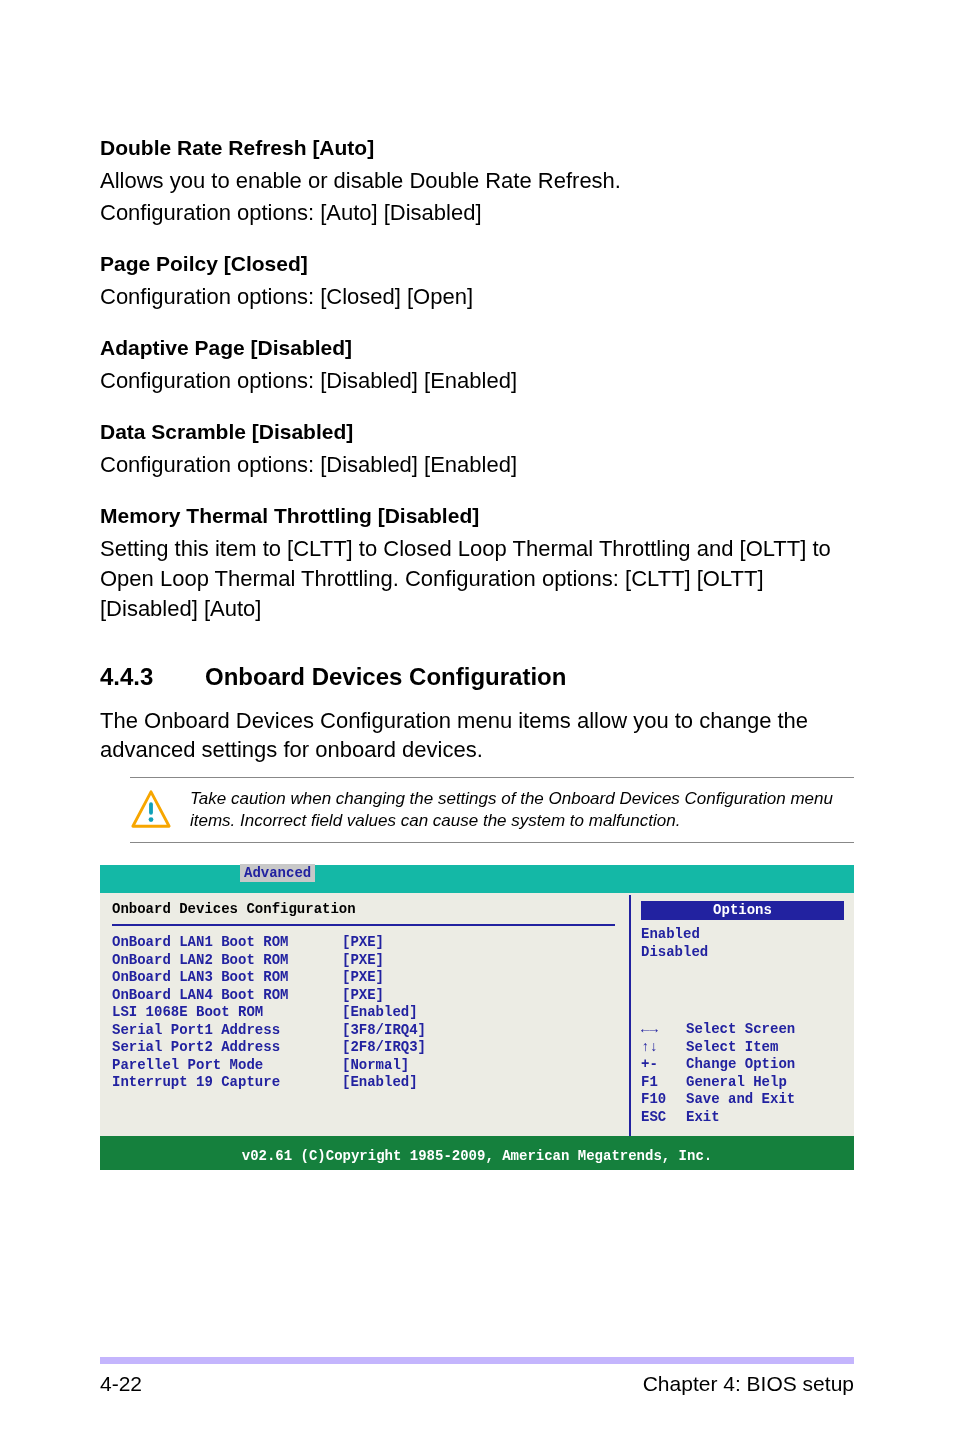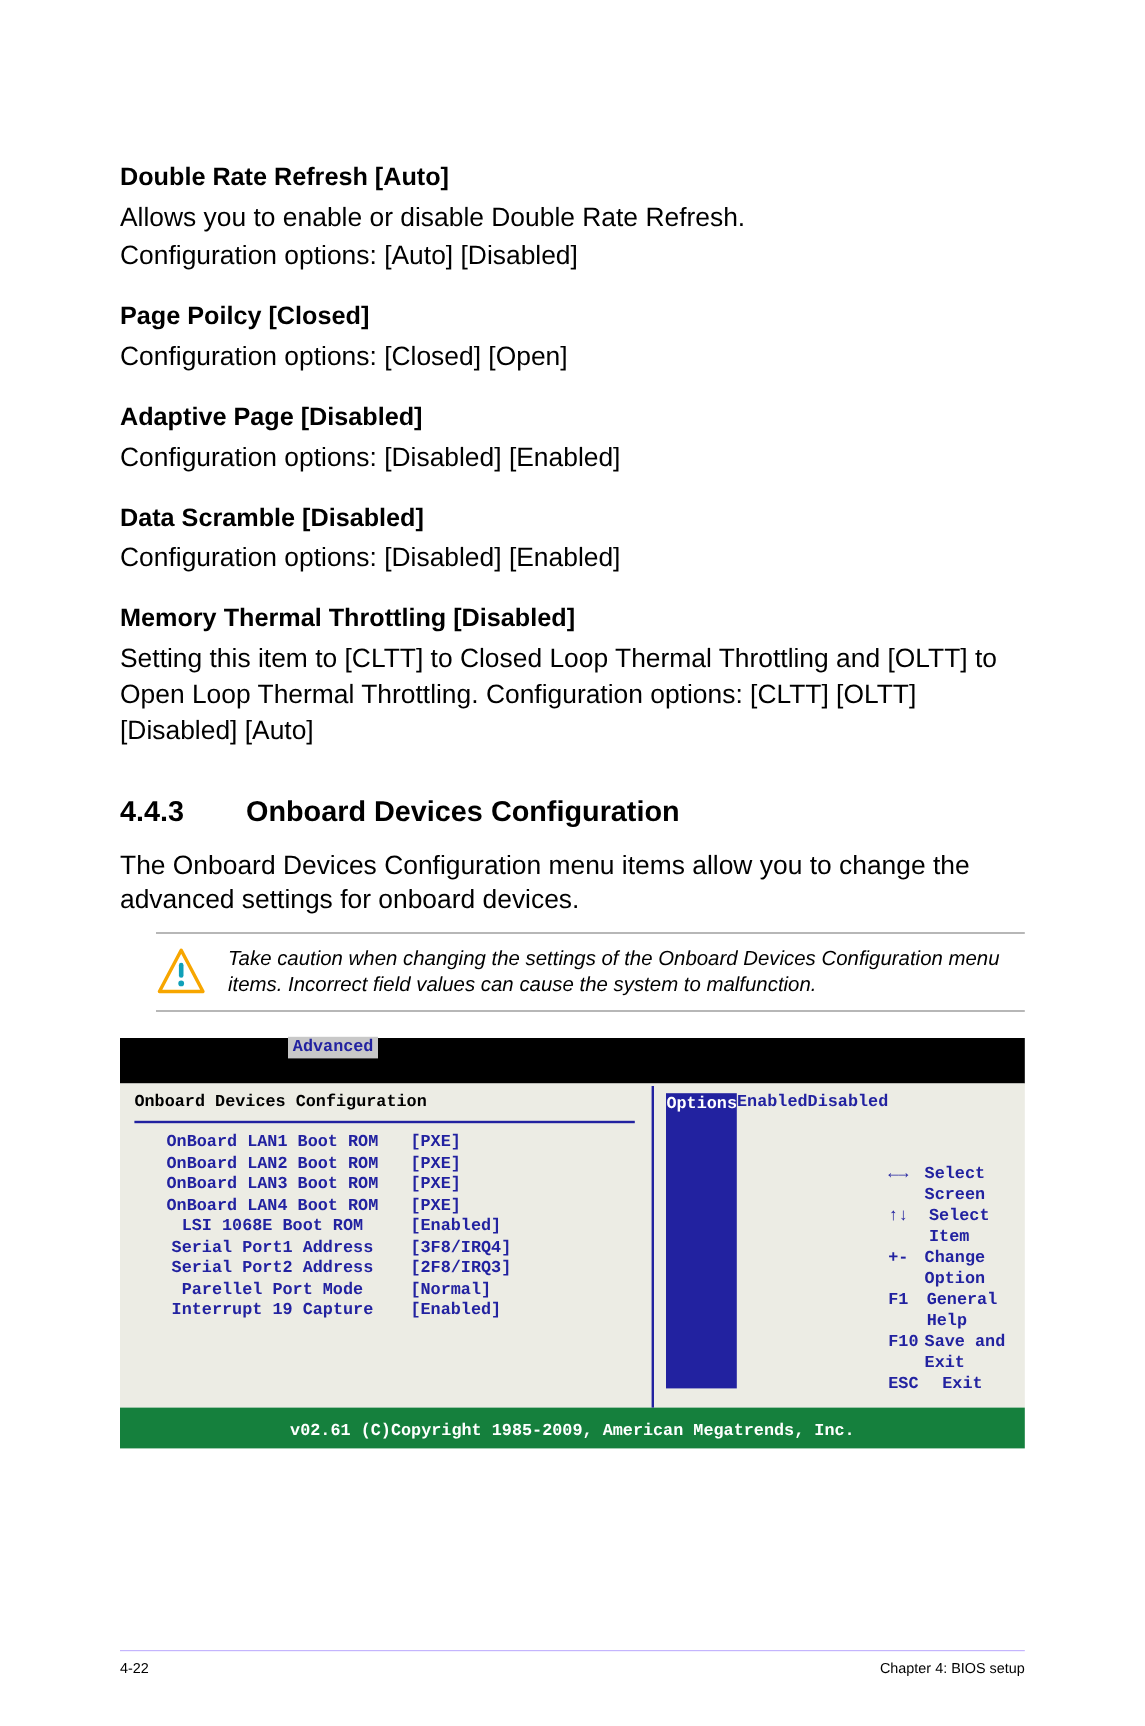--- a/index.html
+++ b/index.html
@@ -49,23 +49,23 @@
   }
   .bios-title {
     background: #2222a0;
     color: #fff;
     text-align: center;
     font-weight: bold;
     padding: 3px 0 0 0;
     letter-spacing: 1px;
   }
   .bios-tabbar {
-    background: #000000;
-    color: #fff;
-    padding: 0 0 20px 140px;
+    background: #14b8a6;
+    color: #fff;
+    padding: 0 0 10px 140px;
     font-family: Liberation Mono, monospace;
   }
   .bios-tab-active {
     background: #c8c8c8;
     color: #2222a0;
     font-weight: bold;
     padding: 1px 4px;
   }
   .bios-body {
     display: flex;
@@ -78,30 +78,30 @@
     padding: 6px 14px 30px 12px;
     font-weight: bold;
   }
   .bios-left .panel-title { color: #000; }
   .bios-left hr {
     border: none;
     border-top: 2px solid #2222a0;
     margin: 6px 0 8px 0;
   }
   .bios-row { display: flex; }
-  .bios-label { width: 230px; white-space: pre; text-align: center; }
+  .bios-label { width: 230px; white-space: pre; }
   .bios-val { }
   .bios-right {
     flex: 0 0 225px;
     border-left: 2px solid #2222a0;
     color: #2222a0;
     font-weight: bold;
     padding: 6px 10px 10px 10px;
     display: flex;
-    flex-direction: row;
+    flex-direction: column;
   }
   .opt-head {
     background: #2222a0;
     color: #fff;
     text-align: center;
     padding: 1px 0;
     margin-bottom: 6px;
   }
   .help-block { margin-top: auto; padding-top: 60px; }
   .help-row { display: flex; }
@@ -111,23 +111,23 @@
     color: #fff;
     text-align: center;
     font-weight: bold;
     padding: 12px 0 4px 0;
   }
   .page-footer {
     position: absolute;
     bottom: 40px;
     left: 100px;
     right: 100px;
-    border-top: 1px solid #c4b5fd;
+    border-top: 7px solid #c4b5fd;
     padding-top: 6px;
-    font-size: 12px;
+    font-size: 21px;
     display: flex;
     justify-content: space-between;
     margin-top: 36px;
   }
 </style>
 </head>
 <body>
 
 <div class="sec-head first">Double Rate Refresh [Auto]</div>
 <div class="body-text">Allows you to enable or disable Double Rate Refresh.</div>

